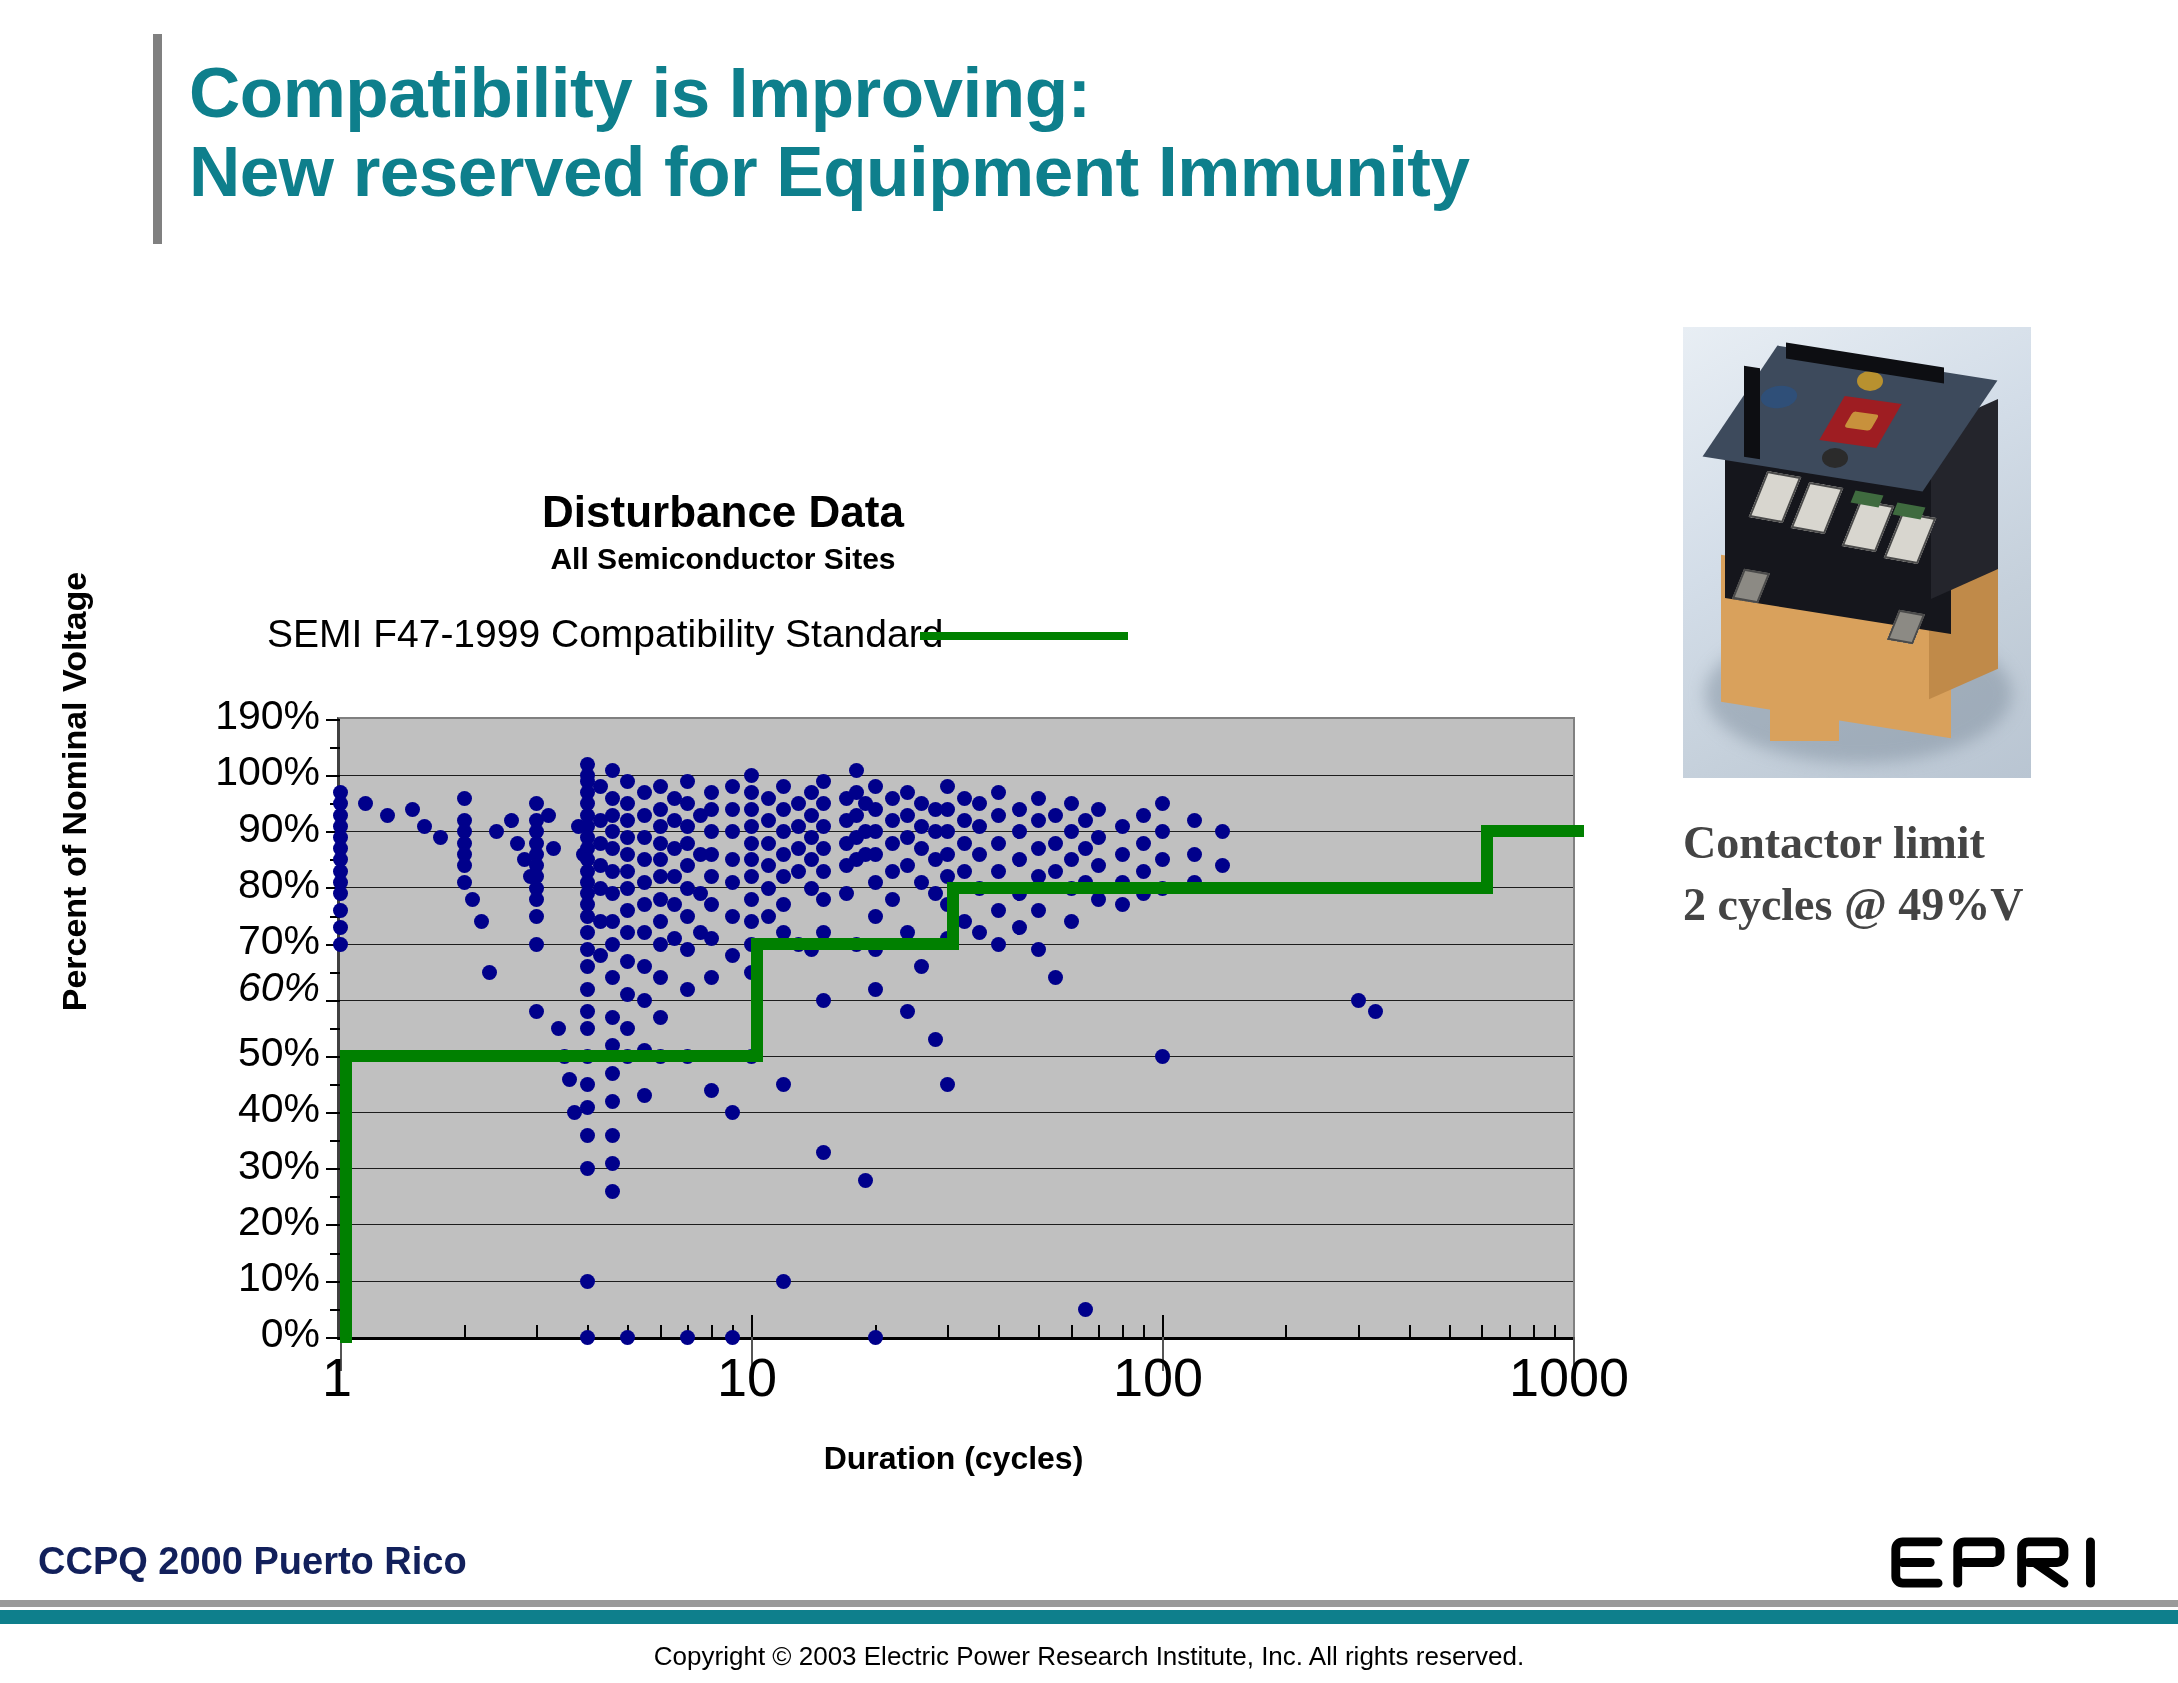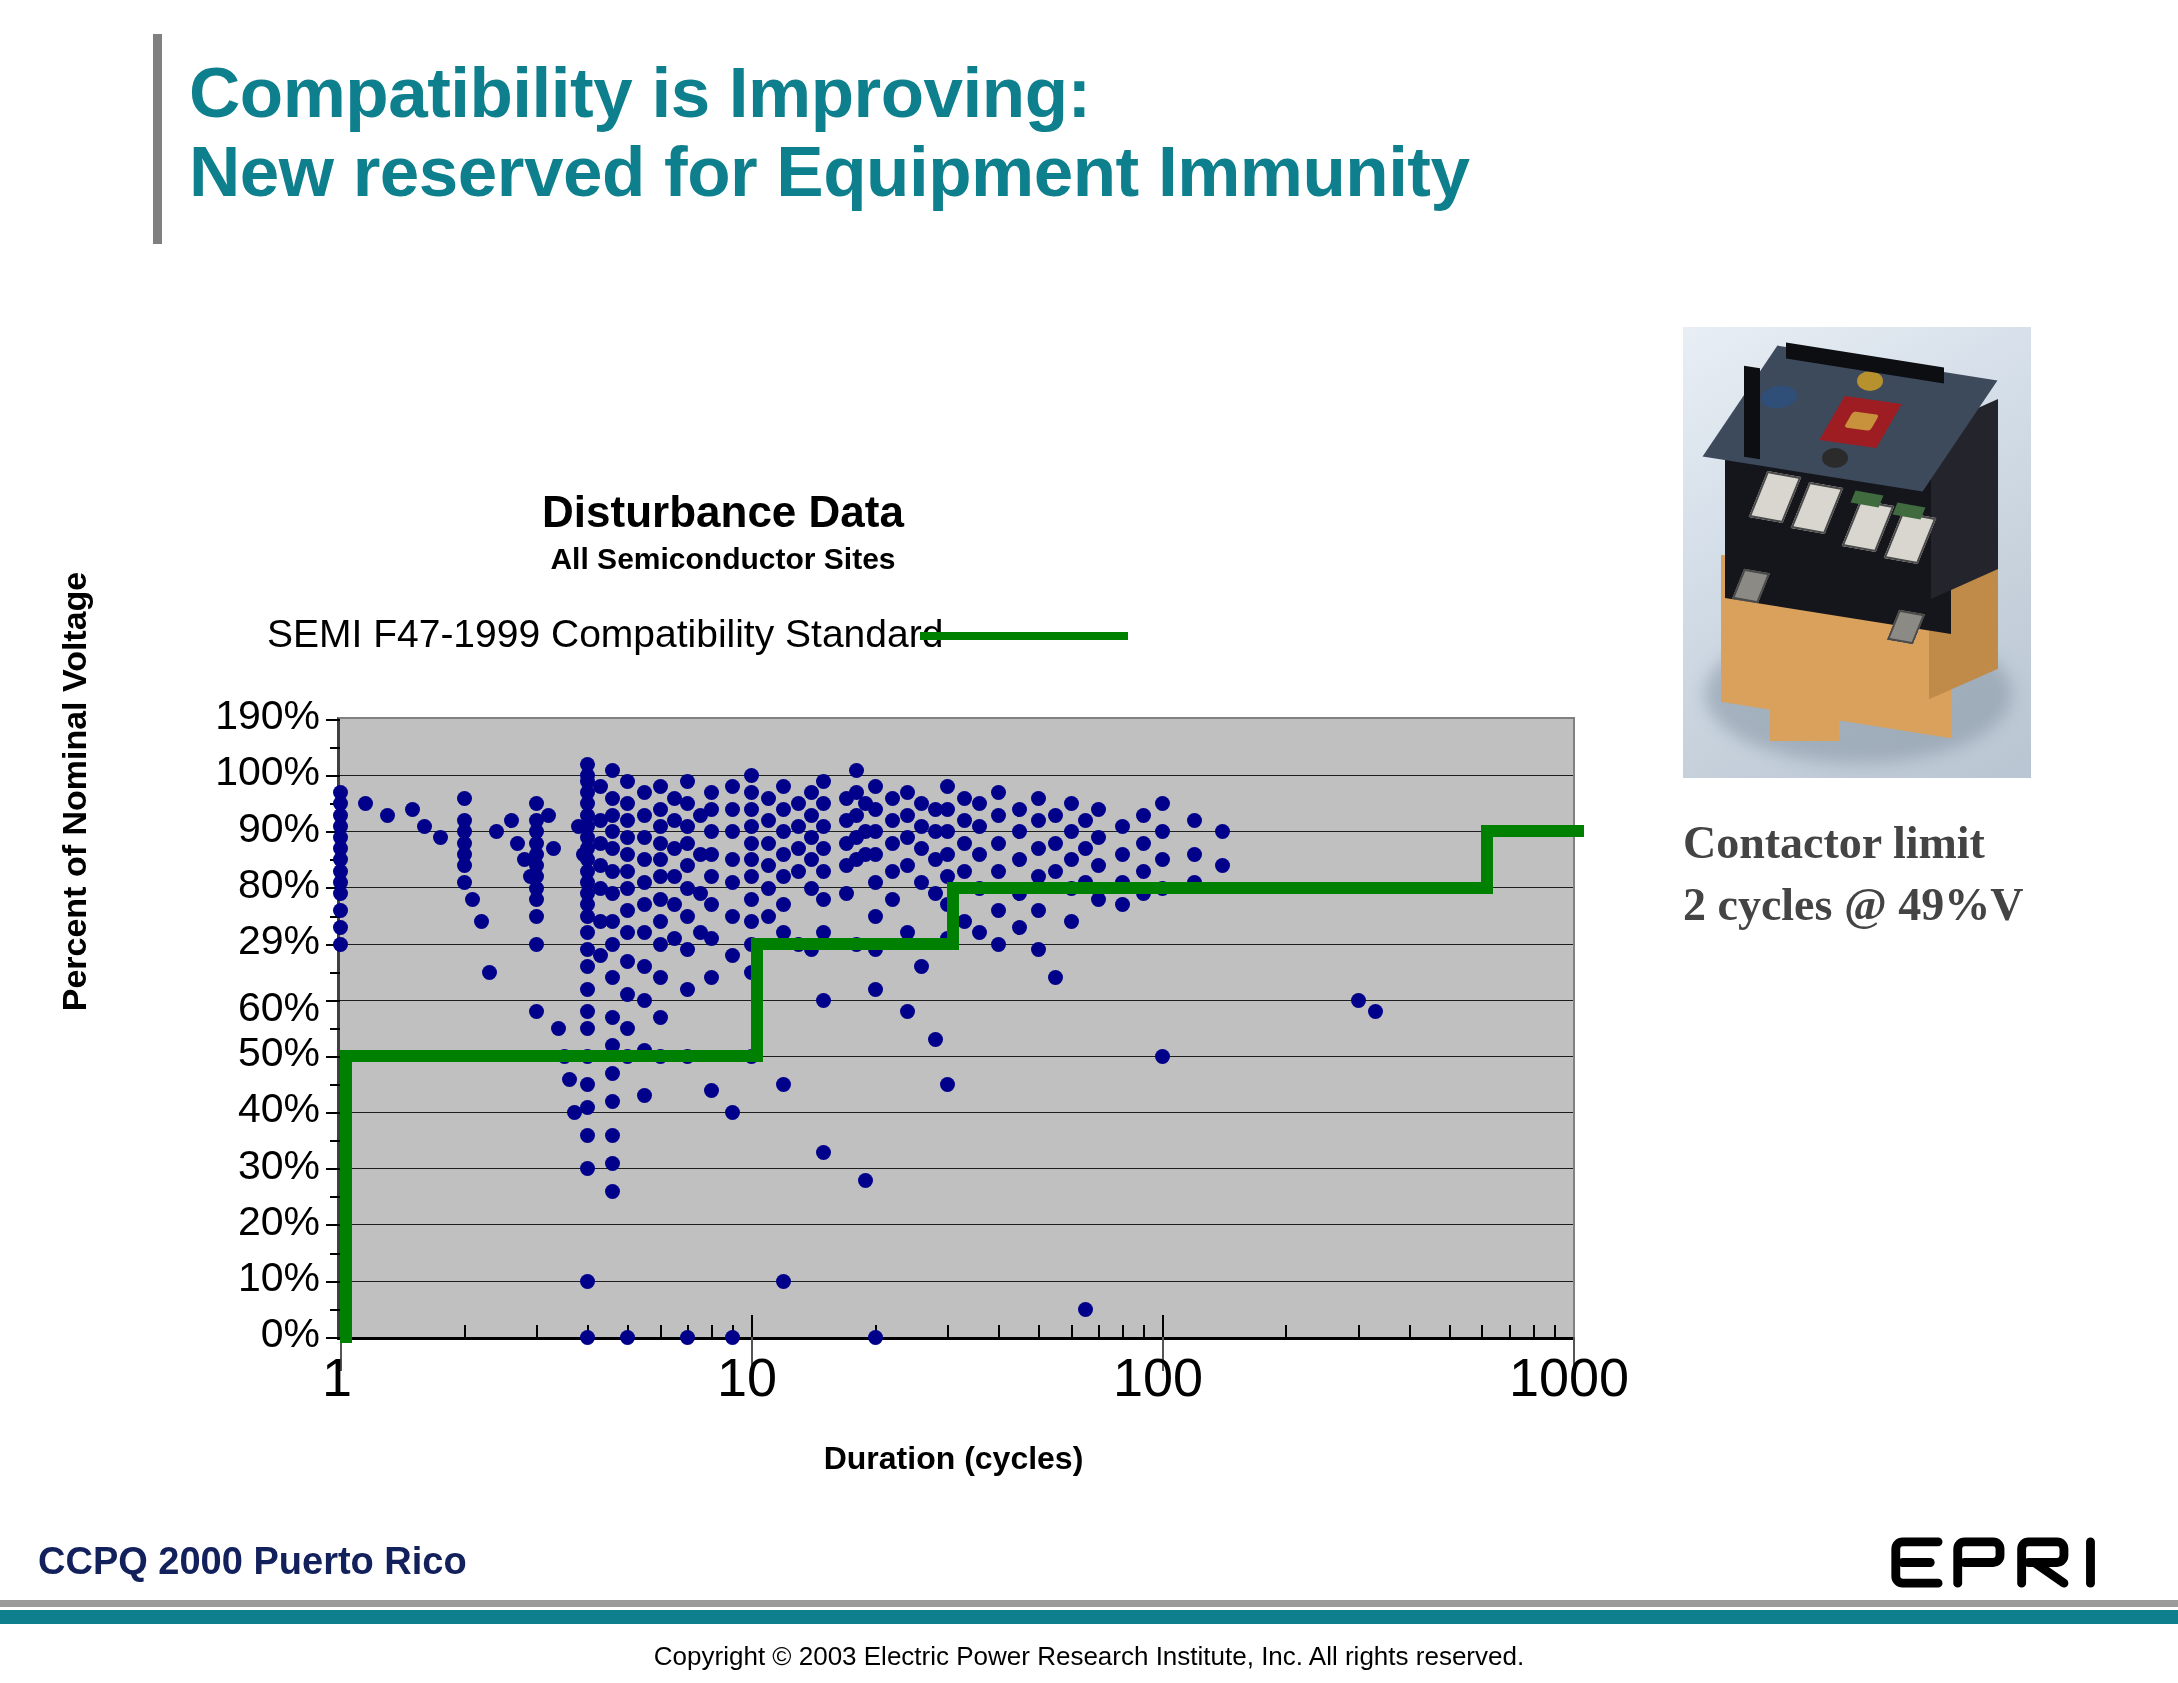--- a/index.html
+++ b/index.html
@@ -136,22 +136,22 @@
     <div id="legend-swatch"></div>
   </div>
 
   <div id="ylabels">
       <div class="ylabel" style="top: 596px;">0%</div>
       <div class="ylabel" style="top: 540px;">10%</div>
       <div class="ylabel" style="top: 484px;">20%</div>
       <div class="ylabel" style="top: 428px;">30%</div>
       <div class="ylabel" style="top: 371px;">40%</div>
       <div class="ylabel" style="top: 315px;">50%</div>
-      <div class="ylabel" style="top: 270px;">60%</div>
-      <div class="ylabel" style="top: 203px;">29%</div>
+      <div class="ylabel" style="top: 250px; font-style: italic;">60%</div>
+      <div class="ylabel" style="top: 203px;">70%</div>
       <div class="ylabel" style="top: 147px;">80%</div>
       <div class="ylabel" style="top: 91px;">90%</div>
       <div class="ylabel" style="top: 34px;">100%</div>
       <div class="ylabel" style="top: -22px;">190%</div>
     </div>
   <div id="yaxis-title">Percent of Nominal Voltage</div>
 
   <div id="plot">
       <div class="gridline" style="top: 618px;"></div>
       <div class="ytick" style="top: 618px;"></div>

